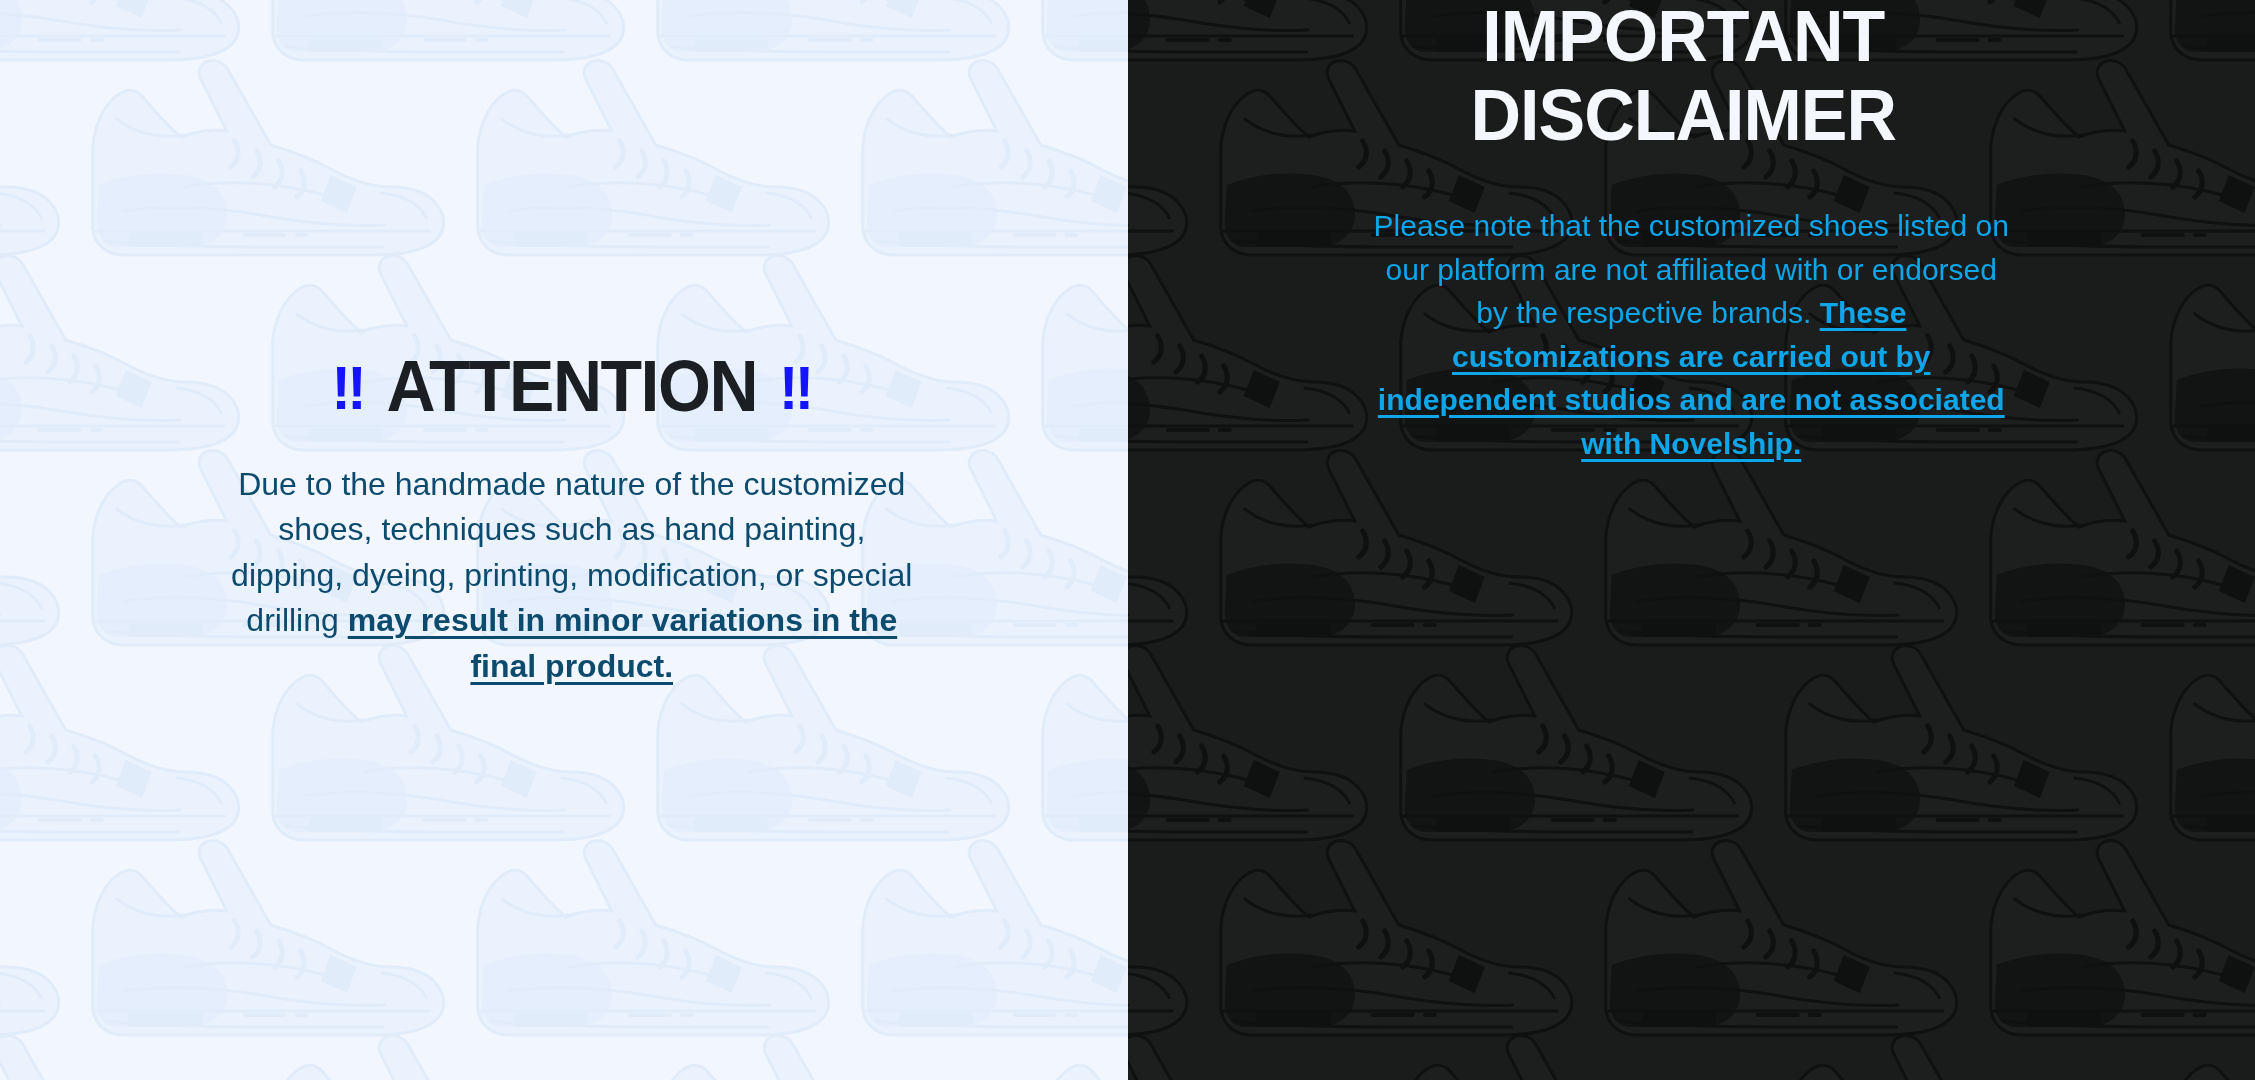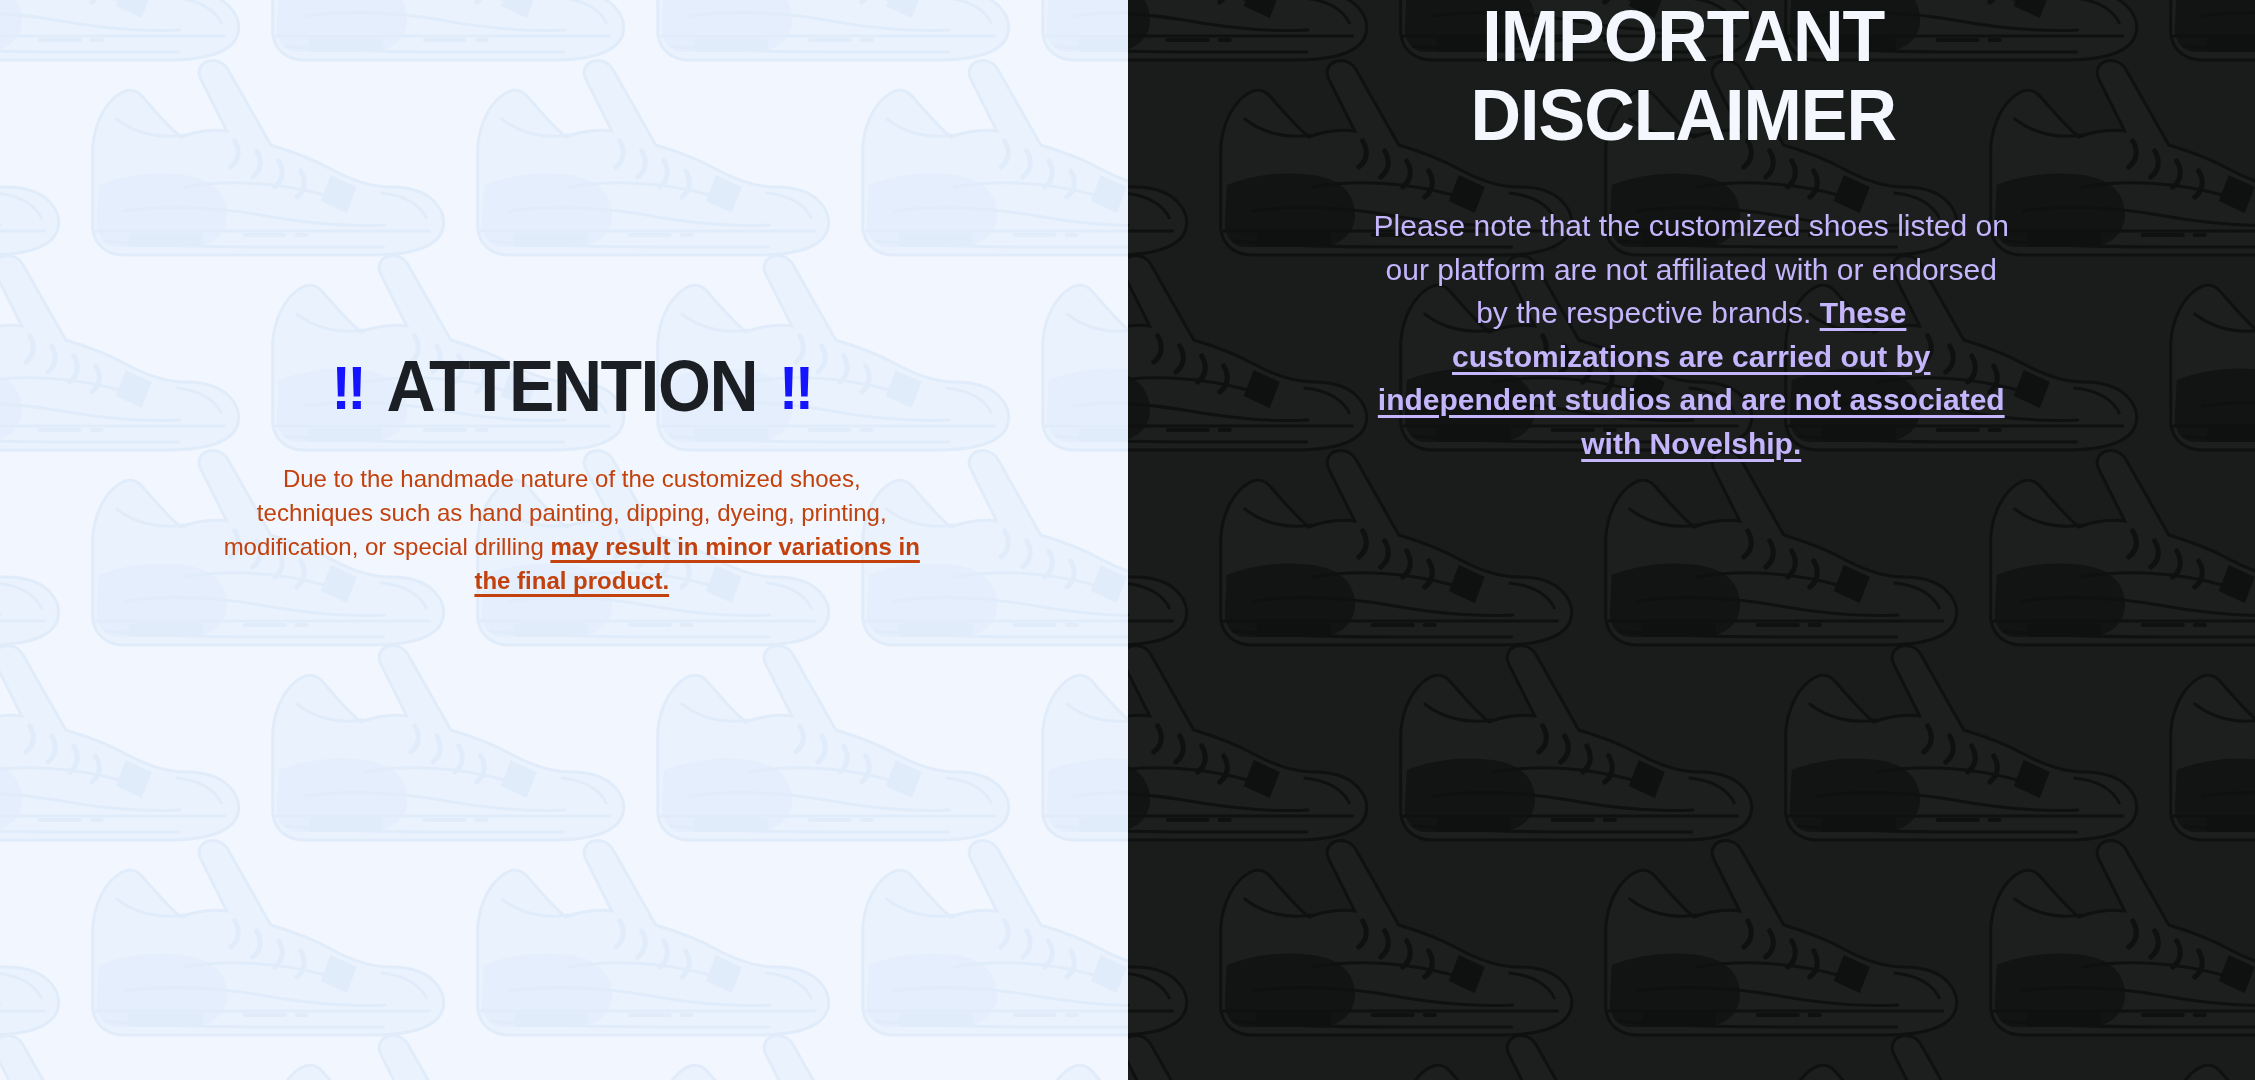--- a/index.html
+++ b/index.html
@@ -88,23 +88,23 @@
     color: #1414ff;
     font-size: 58px;
     letter-spacing: -2px;
     vertical-align: 2px;
     display: inline-block;
   }
   .bang-left { margin-right: 22px; }
   .bang-right { margin-left: 22px; }
 
   .body-light {
-    font-size: 24px;
+    font-size: 32px;
     line-height: 1.42;
-    color: #c2410c;
+    color: #0c4a6e;
     margin: 0 auto;
     width: 700px;
     font-stretch: condensed;
   }
   .body-light .emph {
     font-weight: 700;
     text-decoration: underline;
     text-underline-offset: 5px;
     text-decoration-thickness: 2.5px;
   }
@@ -126,21 +126,21 @@
   }
   .heading-disclaimer .hl {
     display: block;
     white-space: nowrap;
   }
   .heading-disclaimer .hl + .hl { margin-top: 6px; }
 
   .body-dark {
     font-size: 30px;
     line-height: 1.45;
-    color: #c4b5fd;
+    color: #0ea5e9;
     margin: 0 auto;
     width: 640px;
     font-stretch: condensed;
   }
   .body-dark .emph {
     font-weight: 700;
     text-decoration: underline;
     text-underline-offset: 5px;
     text-decoration-thickness: 2.5px;
   }

